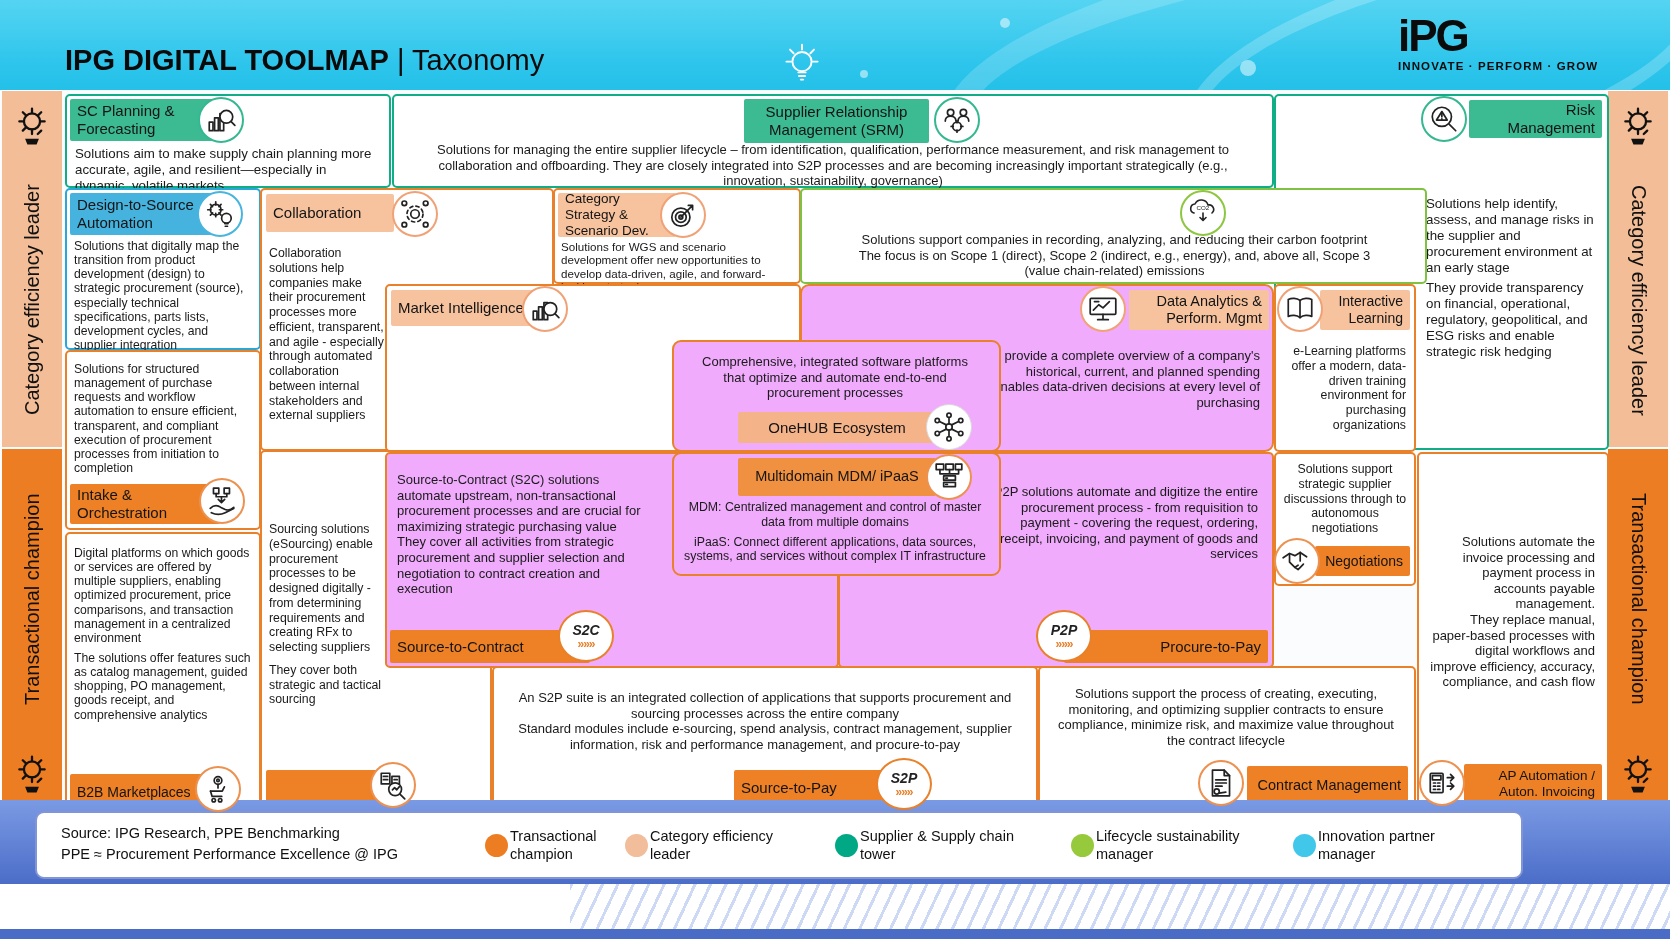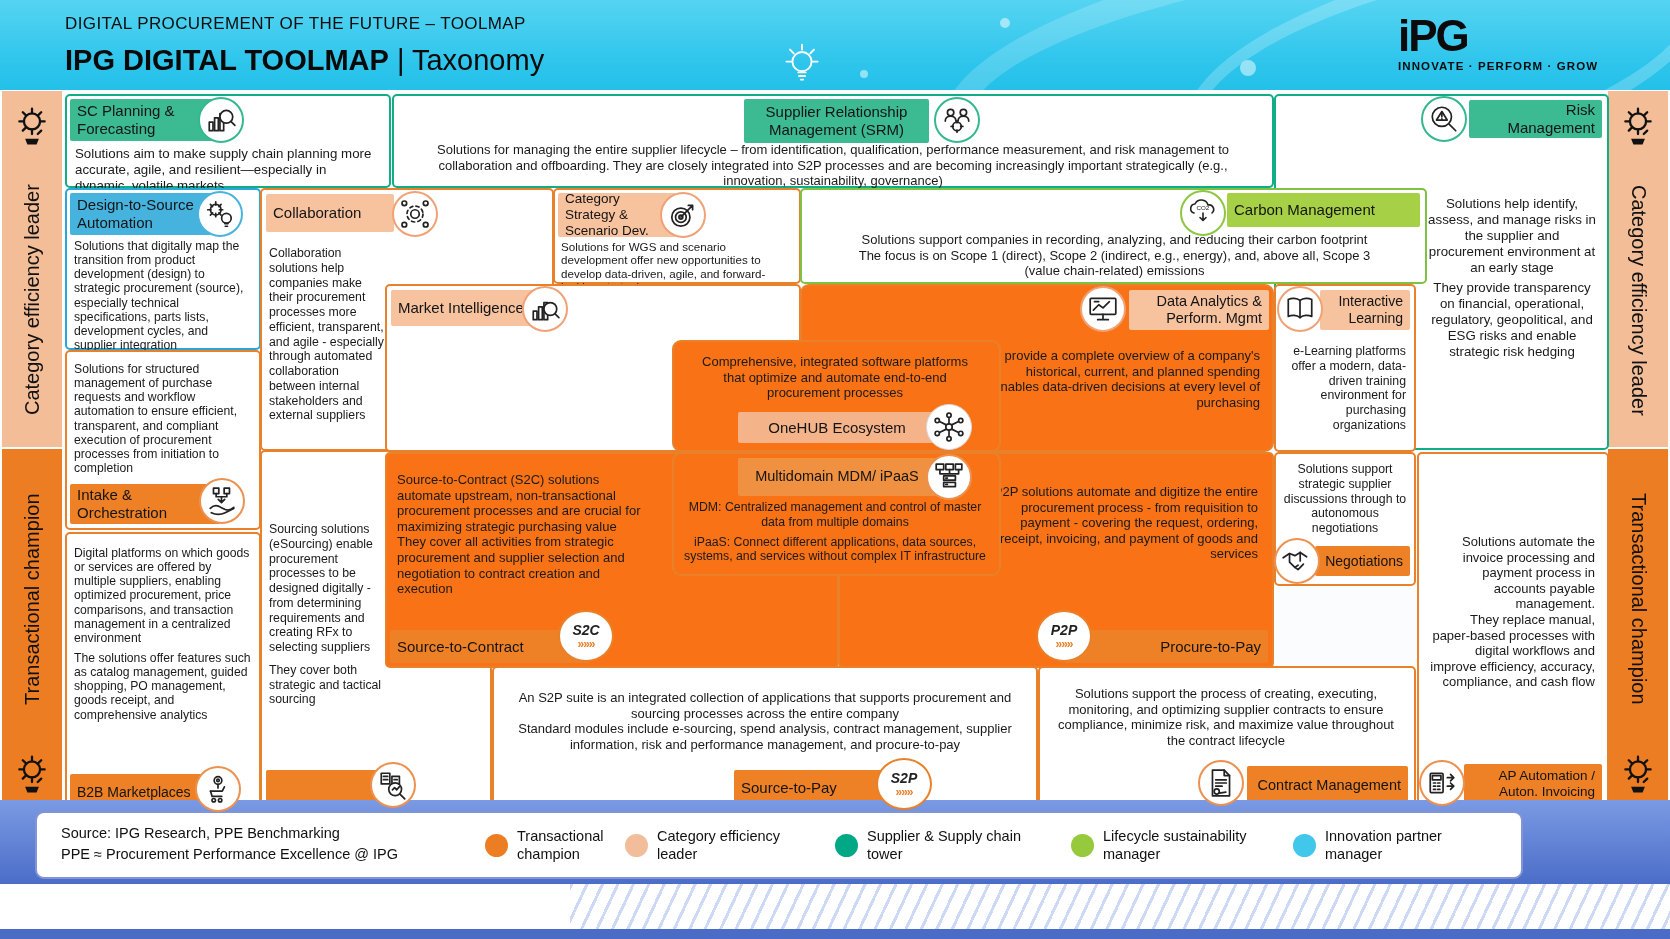--- a/index.html
+++ b/index.html
@@ -29,21 +29,21 @@
   .vr{writing-mode:vertical-lr;}
   .peach{background:#f2bd97;}
   .sorange{background:#ed7d23;}
   .sicn{position:absolute;left:7px;width:46px;height:46px;}
   
   .box{position:absolute;background:#fff;border-radius:5px;}
   .bd-teal{border:2.5px solid #10ad87;}
   .bd-blue{border:2.5px solid #2aa7d8;}
   .bd-org{border:2px solid #e8812a;}
   .bd-grn{border:2.5px solid #7fc241;}
-  .gray{background:#f97316;border-radius:9px;}
+  .gray{background:#f0abfc;border-radius:9px;}
   .band{position:absolute;display:flex;align-items:center;padding:2px 7px;box-sizing:border-box;
         font-size:15px;line-height:1.18;color:#141414;border-radius:2px;}
   .b-teal{background:#3cba92;}
   .b-blue{background:#45b3de;}
   .b-peach{background:#f7c29e;}
   .b-org{background:#ee8026;}
   .b-lorg{background:#f4b389;}
   .b-morg{background:#ef9140;}
   .b-grn{background:#a6d045;}
   .t-r{justify-content:flex-end;text-align:right;}
@@ -66,38 +66,37 @@
   
   .bluestrip{position:absolute;left:0;top:800px;width:1670px;height:86px;
        background:linear-gradient(180deg,#7b9ae4,#4a6cc7);}
   .stripes{position:absolute;left:0;top:884px;width:1670px;height:55px;background:#fff;}
   .stripes .diag{position:absolute;right:0;top:0;width:1100px;height:55px;
        background:repeating-linear-gradient(115deg,rgba(90,130,220,.30) 0 3px,transparent 3px 14px);}
   .bbar{position:absolute;left:0;top:929px;width:1670px;height:10px;background:#4a6cc7;}
   .legend{position:absolute;left:35px;top:811px;width:1488px;height:68px;background:#fff;
        border:2px solid #8194d6;border-radius:9px;box-sizing:border-box;}
   .src{position:absolute;left:24px;top:10px;font-size:14.5px;line-height:1.45;color:#111;}
-  .litem{position:absolute;top:14px;display:flex;align-items:center;gap:9px;}
+  .litem{position:absolute;top:14px;display:flex;align-items:center;gap:2px;}
   .ldot{width:23px;height:23px;border-radius:50%;flex:0 0 auto;}
   .llab{font-size:14.5px;line-height:1.25;color:#111;}
   .c1{background:#ed7d23;} .c2{background:#f2bd9a;} .c3{background:#00a886;}
   .c4{background:#97c93d;} .c5{background:#41c7ea;}
 </style>
 </head>
 <body>
 
 <div class="stage">
 
   <div class="hdr">
     <div class="deco1"></div>
     <div class="deco2"></div>
     <div class="dot" style="left:1000px;top:18px;width:10px;height:10px"></div>
     <div class="dot" style="left:1240px;top:60px;width:16px;height:16px"></div>
     <div class="dot" style="left:860px;top:70px;width:8px;height:8px"></div>
-    <div class="kicker">DIGITAL PROCUREMENT OF THE FUTURE – TOOLMAP</div>
     <div class="title"><b>IPG DIGITAL TOOLMAP</b><span class="lt"> | Taxonomy</span></div>
     <div class="bulbwrap">
       <svg viewBox="0 0 40 40" width="48" height="48">
         <g style="stroke:#fff;fill:none;stroke-width:1.6;stroke-linecap:round">
           <circle cx="20" cy="18" r="8"></circle>
             <path d="M17 27h6M17.5 30h5M19 33h2"></path>
           <path d="M20 4v4M7 18h4M29 18h4M10 8l3 3M30 8l-3 3"></path>
         </g>
       </svg>
     </div>
@@ -200,21 +199,21 @@
     <div class="icn r-teal" style="left:145px;top:0px">
       <svg viewBox="0 0 30 30" width="32" height="32">
           <g class="g">
         <circle cx="13" cy="13" r="9"></circle>
             <path d="M13 8l5 8H8z"></path>
             <path d="M13 10.5v2.5M13 14.8v.5"></path>
             <path d="M20 20l6 6"></path>
           </g>
         </svg>
     </div>
-    <div class="body" style="left:150px;top:100px;width:172px;text-align:center;font-size:13.3px">
+    <div class="body" style="left:150px;top:100px;width:172px;text-align:left;font-size:13.3px">
       <div>Solutions help identify, assess, and manage risks in the supplier and procurement environment at an early stage</div>
       <div style="margin-top:4px">They provide transparency on financial, operational, regulatory, geopolitical, and ESG risks and enable strategic risk hedging</div>
     </div>
   </div>
 
   <div class="box bd-blue" style="left:65px;top:188px;width:192px;height:158px">
     <div class="band b-blue" style="left:3px;top:3px;width:148px;height:42px">
         <span>Design-to-Source Automation</span>
       </div>
     <div class="icn r-blue" style="left:130px;top:1px">
@@ -323,23 +322,20 @@
             <circle cx="13" cy="17" r="5"></circle>
             <circle cx="13" cy="17" r="1.8"></circle>
         <path d="M13 17L24 6M24 6h-4M24 6v4"></path>
           </g>
         </svg>
     </div>
     <div class="body" style="left:6px;top:50px;width:232px;font-size:11.6px;line-height:1.15">Solutions for WGS and scenario development offer new opportunities to develop data-driven, agile, and forward-looking strategies</div>
   </div>
 
   <div class="box bd-grn" style="left:800px;top:188px;width:623px;height:92px">
-    <div class="band b-grn" style="left:425px;top:3px;width:193px;height:34px">
-        <span>Carbon Management</span>
-      </div>
     <div class="icn r-grn" style="left:378px;top:0px">
       <svg viewBox="0 0 34 30" width="34" height="32">
           <g class="g">
         <path d="M8 15a4.6 4.6 0 0 1 1-9A7 7 0 0 1 22 7a4.6 4.6 0 0 1 4 8"></path>
         <path d="M17 15v7M14 19.5l3 3 3-3"></path>
           </g>
         <text x="10.5" y="11.5" font-size="6.2" fill="#222" style="font-family:'Liberation Sans',sans-serif">CO2</text>
         </svg>
     </div>
     <div class="body t-c" style="left:40px;top:42px;width:545px;font-size:13px;text-align:center">

